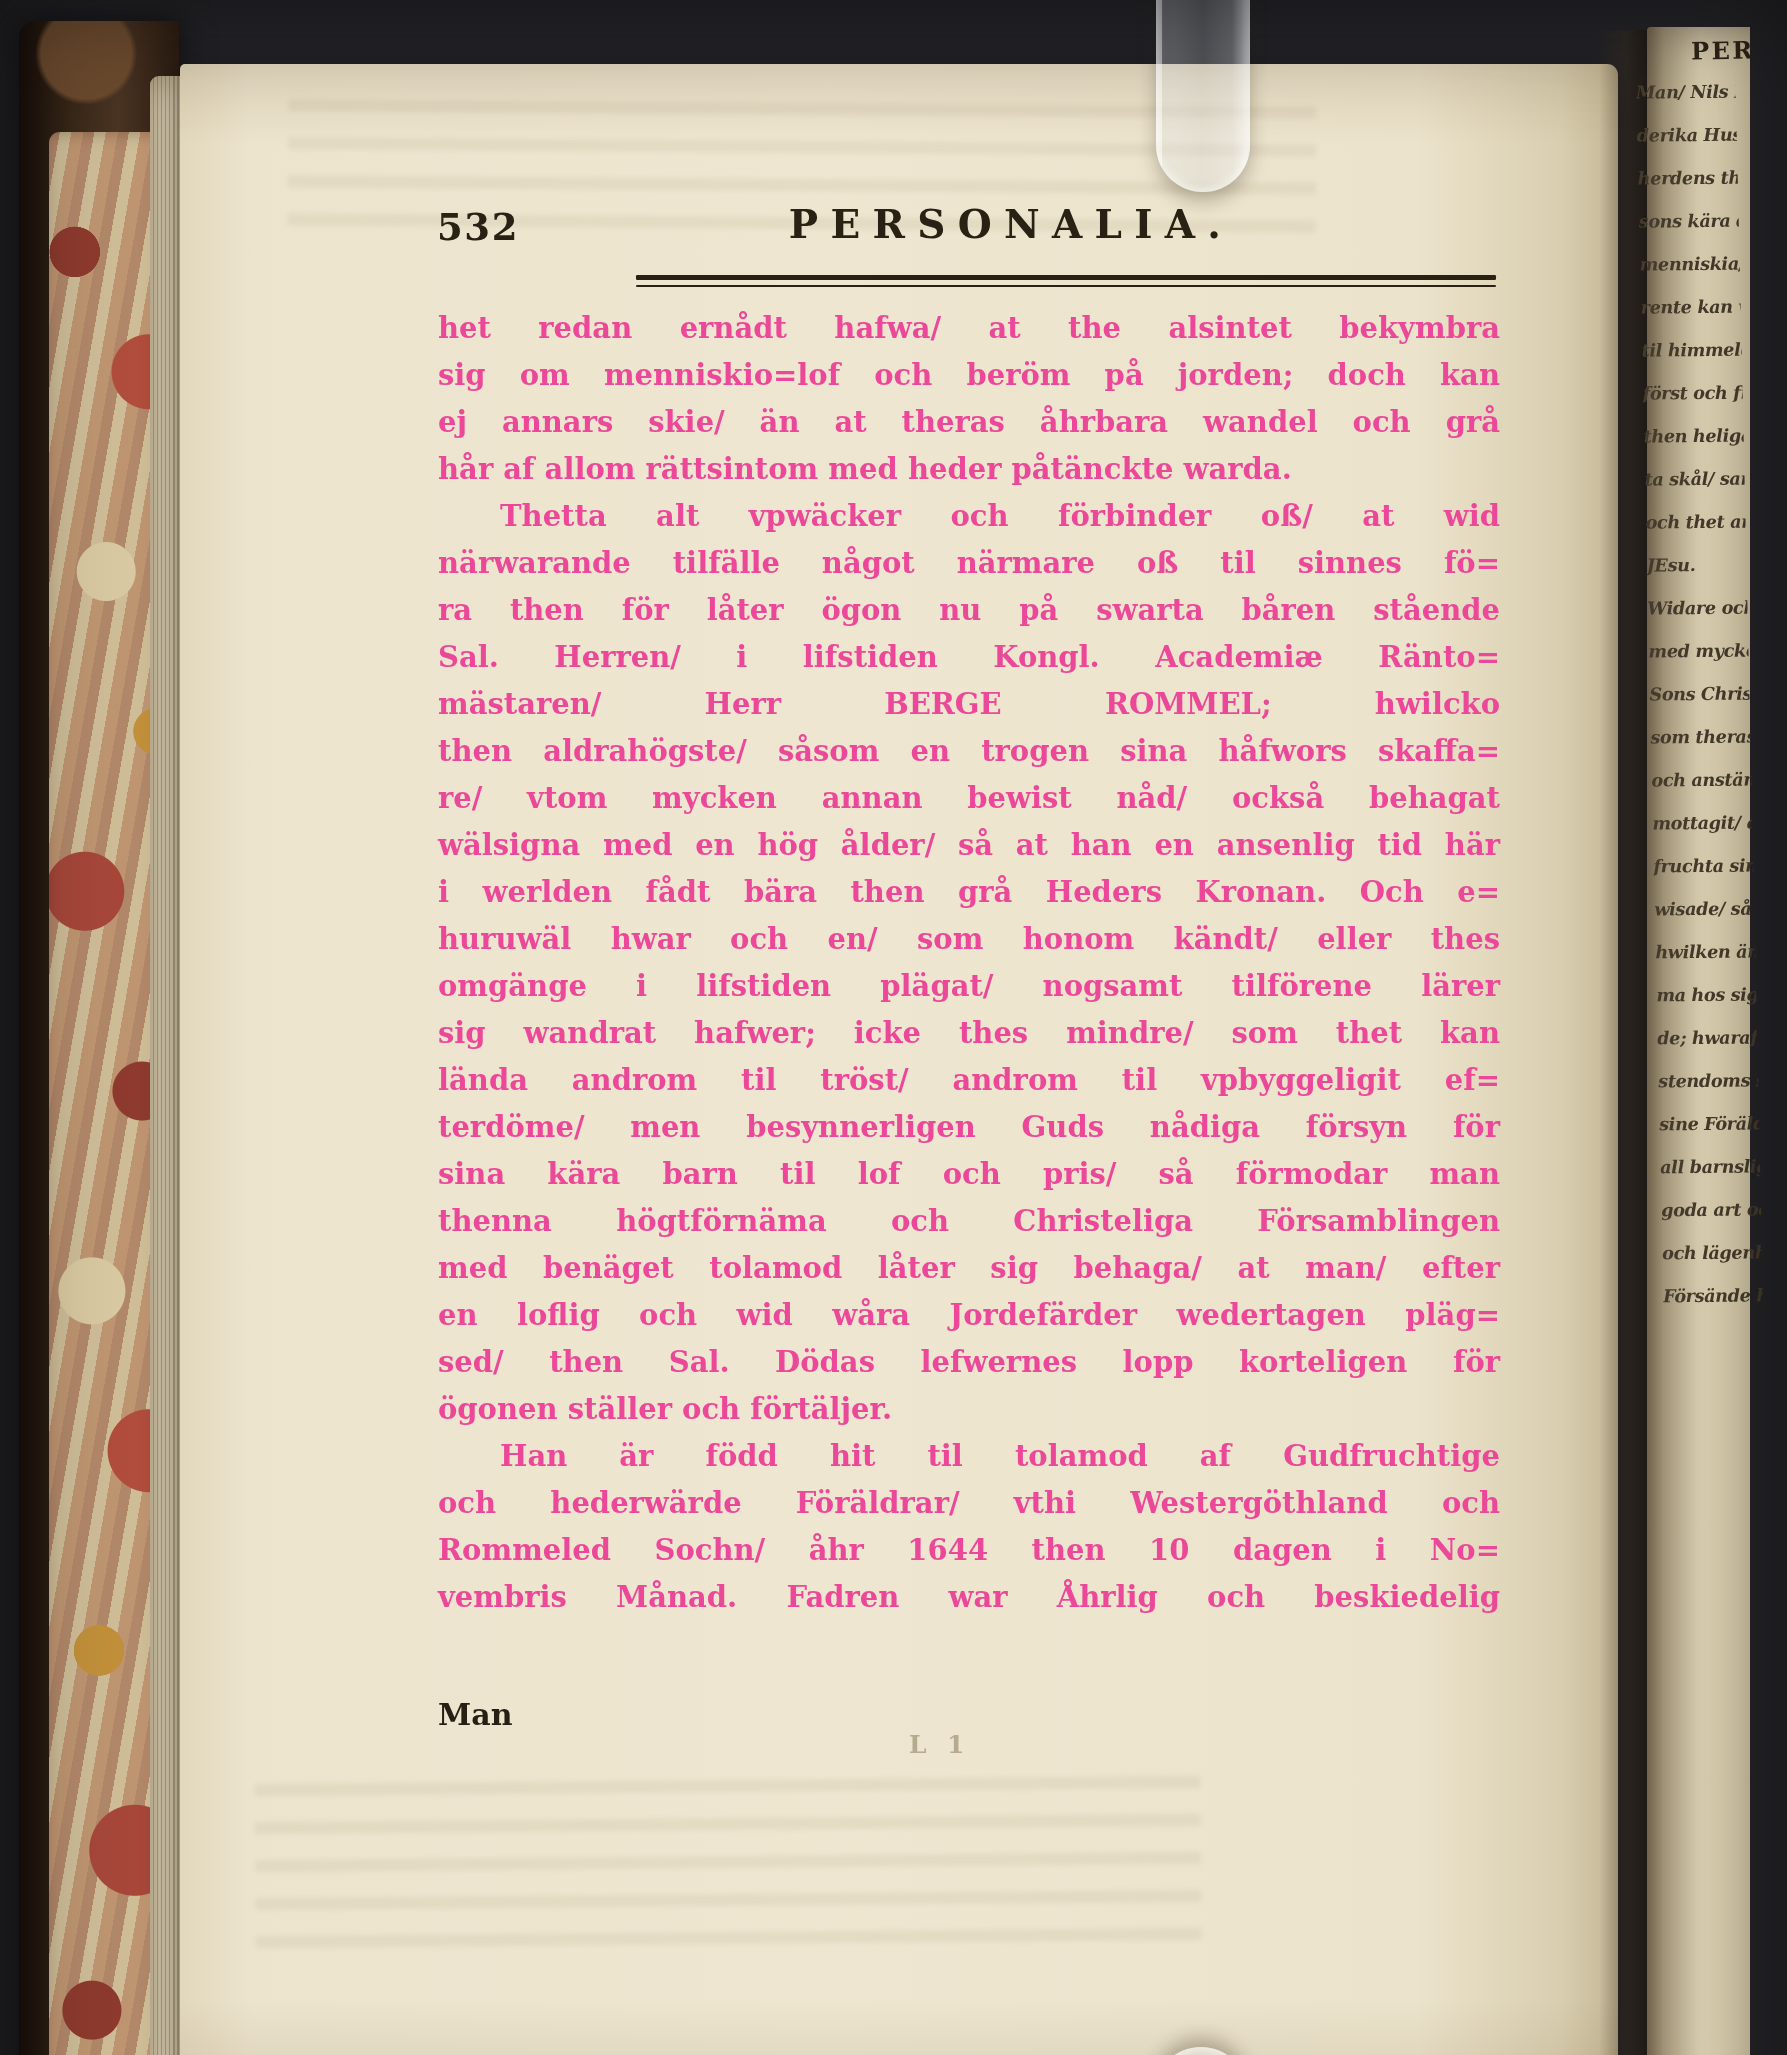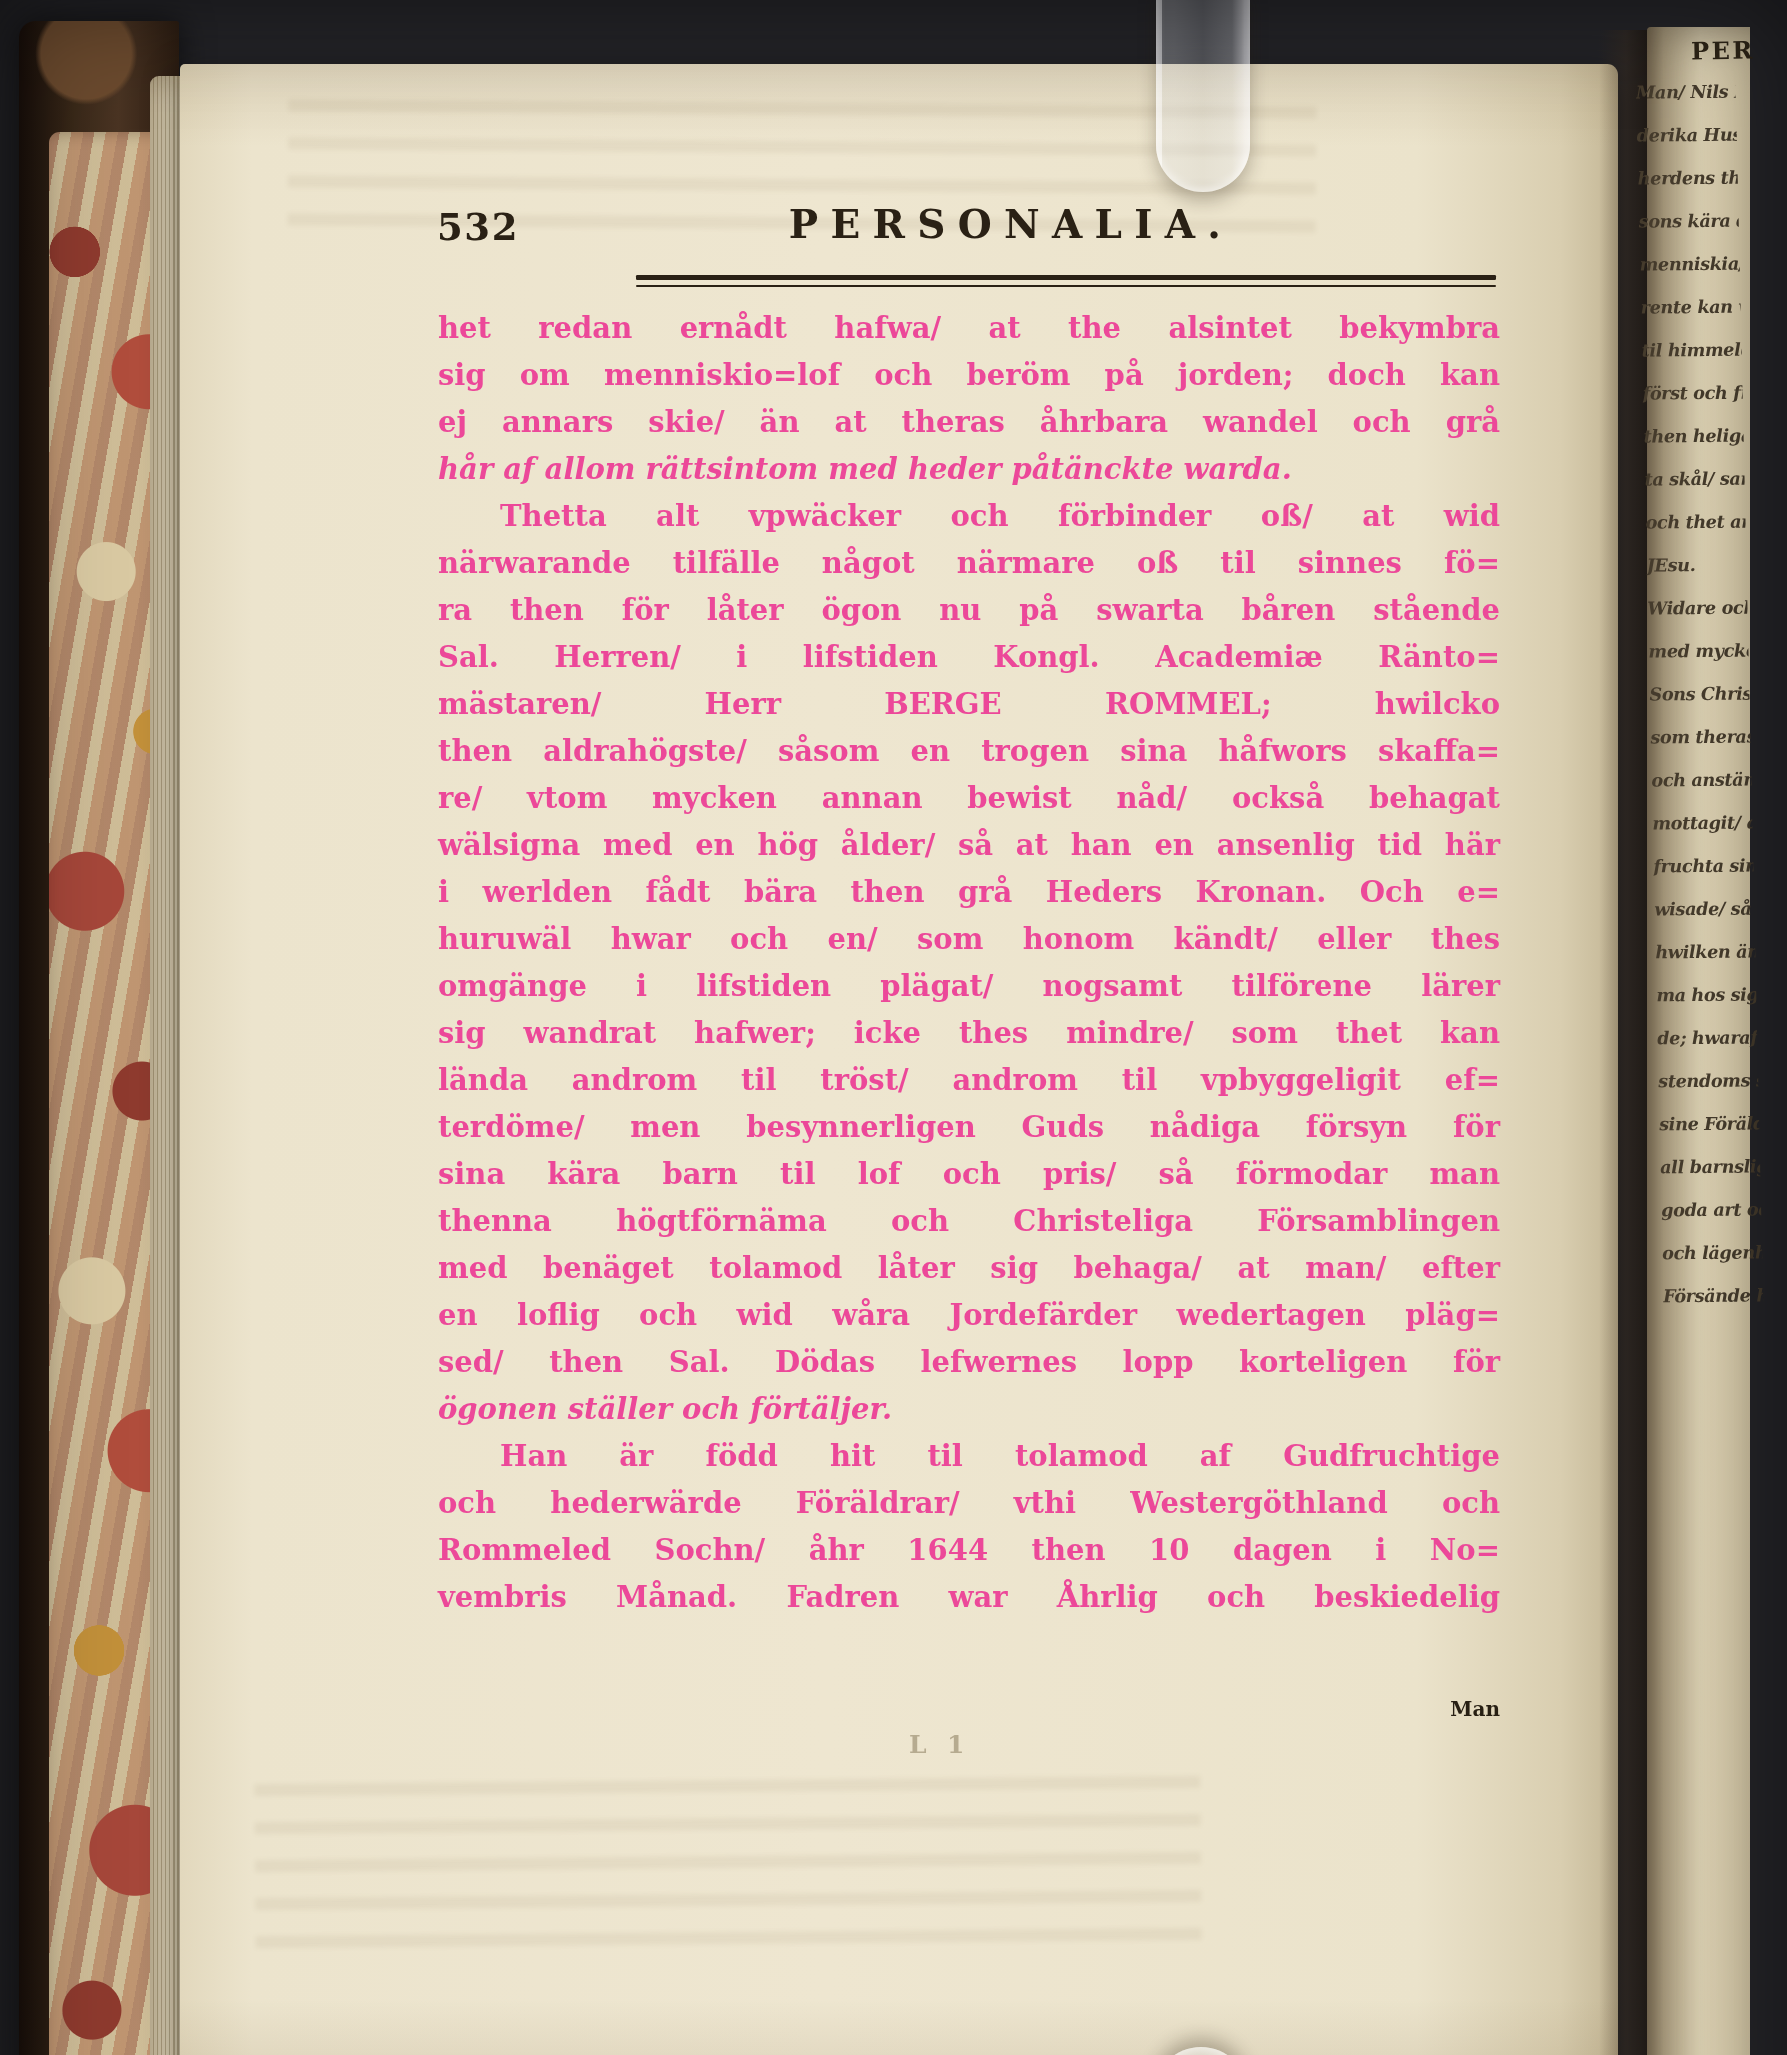--- a/index.html
+++ b/index.html
@@ -71,24 +71,24 @@
   .rule-thick{height:5.3px;background:#2a2115;border-radius:1.2px;}
   .rule-thin{margin-top:4.5px;height:2.1px;background:#2a2115;border-radius:1.2px;}
   
   .text-block{
     position:absolute;left:438px;top:305px;width:1062px;
     font-size:29px;line-height:47px;font-weight:600;color:#ec4899;
   }
   .line{text-align:justify;text-align-last:justify;}
   .line.indent{text-indent:62px;}
   .line.para-start{margin-top:0;}
-  .line.end{text-align-last:left;font-style:italic;}
+  .line.end{text-align-last:left;}
   .catchword{
-    position:absolute;left:438px;top:1697px;width:1062px;text-align:right;
-    font-size:20px;font-weight:700;color:#271f13;
+    position:absolute;left:438px;top:1697px;width:1062px;text-align:left;
+    font-size:30px;font-weight:700;color:#271f13;
   }
   .signature-mark{
     position:absolute;left:909px;top:1730px;
     font-size:25px;font-weight:600;color:#8a7c5e;opacity:.55;letter-spacing:5.8px;
   }
   
   .gutter-shadow{
     position:absolute;left:1599px;top:30px;width:54px;height:2202px;
     background:linear-gradient(90deg, rgba(60,45,30,0) 0, rgba(60,45,30,.4) 50%, rgba(25,17,10,.72) 100%);
   }

